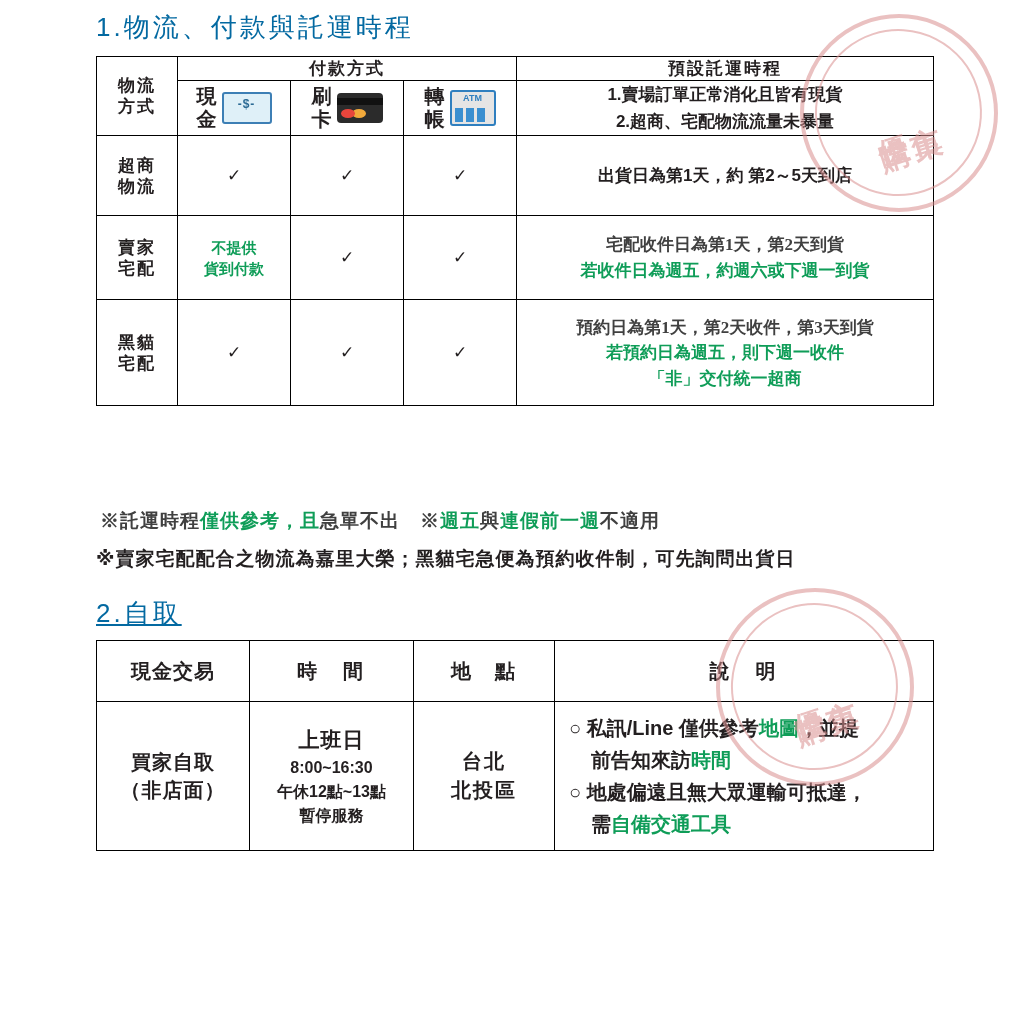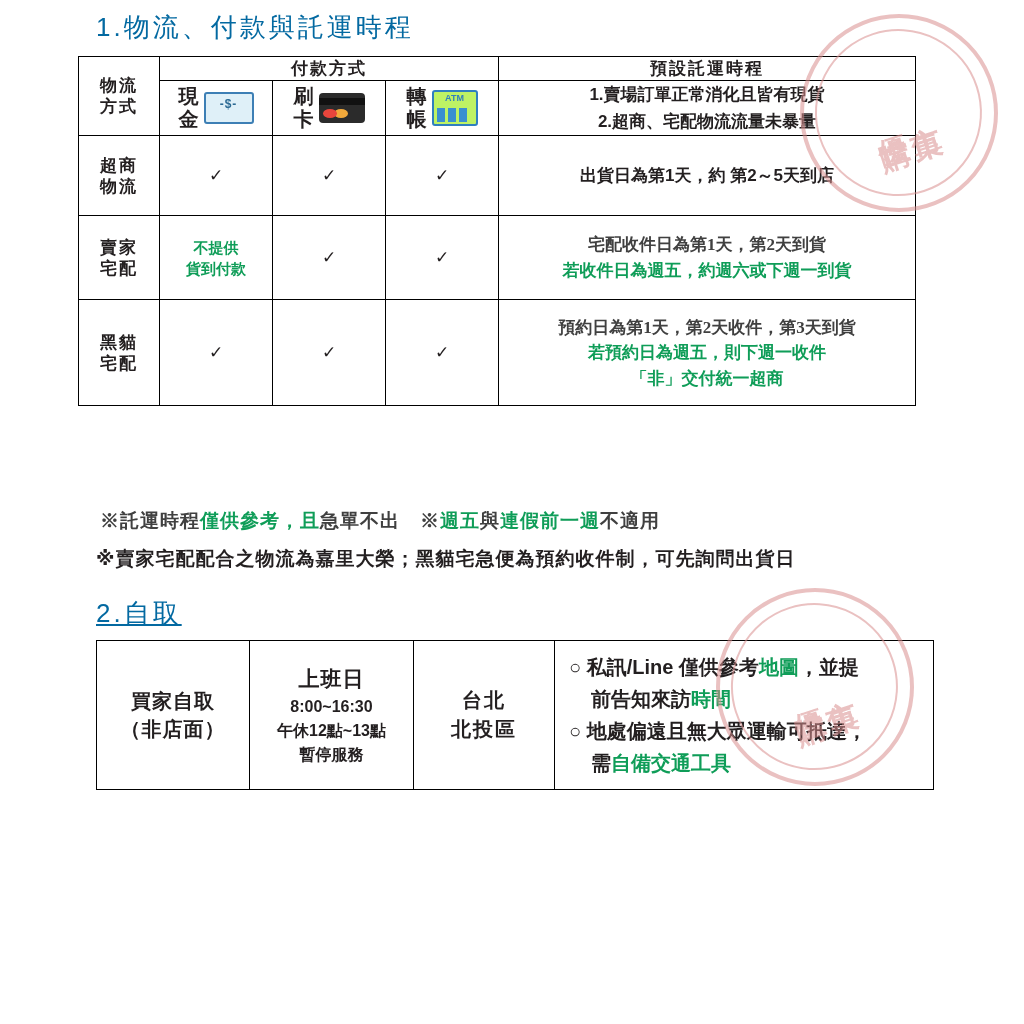--- a/index.html
+++ b/index.html
@@ -51,21 +51,21 @@
     letter-spacing:3px;
     font-weight:500;
     color:#0369a1;
   }
   #title1{left:96px;top:10px;}
   #title2{left:96px;top:596px;text-decoration:underline;}
 
   
   table{border-collapse:collapse;position:absolute;}
   td,th{border:1px solid #000;padding:0;text-align:center;vertical-align:middle;font-weight:bold;}
-  #shipping-table{left:78px;top:56px;width:838px;}
+  #shipping-table{left:96px;top:56px;width:838px;}
   #shipping-table td{font-size:17px;}
 
   .rowhead{width:80px;font-size:21px;letter-spacing:2px;line-height:1.25;}
   .paycol{width:112px;}
   .check{font-size:42px;font-weight:400;font-family:"DejaVu Sans",sans-serif;line-height:1;}
   .pay-label{
     display:flex;align-items:center;justify-content:center;gap:4px;
     font-size:20px;letter-spacing:1px;
   }
   .pay-label .cn{line-height:1.15;text-align:left;}
@@ -75,21 +75,21 @@
   .hdr{font-size:21px;letter-spacing:2px;}
   .hdr-sub{font-size:17px;line-height:1.6;font-weight:bold;text-align:center;}
 
   
   .icon{display:inline-block;vertical-align:middle;}
   .icon-cash{width:46px;height:28px;border:2px solid #3d7fb5;border-radius:3px;background:#dff0f8;position:relative;}
   .icon-cash:after{content:"-$-";position:absolute;left:0;right:0;top:3px;font-size:12px;color:#2b6a94;text-align:center;font-weight:bold;}
   .icon-card{width:46px;height:30px;border-radius:4px;background:#2b2b2b;position:relative;overflow:hidden;}
   .icon-card:before{content:"";position:absolute;left:0;right:0;top:5px;height:7px;background:#111;}
   .icon-card:after{content:"";position:absolute;left:4px;bottom:5px;width:14px;height:9px;border-radius:50%;background:#e8453c;box-shadow:11px 0 0 #f2a93b;}
-  .icon-atm{width:42px;height:32px;border:2px solid #2f7fbf;border-radius:3px;background:#bef264;position:relative;}
+  .icon-atm{width:42px;height:32px;border:2px solid #2f7fbf;border-radius:3px;background:#e5e5e5;position:relative;}
   .icon-atm .atm-t{position:absolute;top:1px;left:0;right:0;font-size:9px;color:#2f7fbf;text-align:center;font-weight:bold;letter-spacing:0;}
   .icon-atm .atm-g{position:absolute;bottom:2px;left:3px;right:3px;height:14px;
     background:
       linear-gradient(to right,#3a8fd0 0 8px,transparent 8px 11px,#3a8fd0 11px 19px,transparent 19px 22px,#3a8fd0 22px 30px,transparent 30px);
     background-size:100% 6px;background-repeat:repeat-y;}
 
   
   .note-line{position:absolute;font-size:19px;font-weight:bold;letter-spacing:1px;white-space:nowrap;}
   #note1{left:100px;top:508px;}
   #note2{left:96px;top:546px;}
@@ -213,20 +213,26 @@
 
 <div class="note-line" id="note1">
   <span class="note-dark">※託運時程</span><span class="note-green">僅供參考，且</span><span class="note-dark">急單不出</span><span class="note-dark">　※</span><span class="note-green">週五</span><span class="note-dark">與</span><span class="note-green">連假前一週</span><span class="note-dark">不適用</span>
 </div>
 <div class="note-line" id="note2">※賣家宅配配合之物流為嘉里大榮；黑貓宅急便為預約收件制，可先詢問出貨日</div>
 
 <div class="section-title" id="title2">2.自取</div>
 
 <table id="pickup-table">
   <tbody>
+      <tr>
+    <td class="p-h p-name">現金交易</td>
+    <td class="p-h p-time">時　間</td>
+    <td class="p-h p-place">地　點</td>
+    <td class="p-h">說　明</td>
+  </tr>
   <tr style="height:148px;">
     <td class="p-name">
       <div>買家自取</div>
       <div>（非店面）</div>
     </td>
     <td class="p-time">
       <div class="big">上班日</div>
       <div class="sm">8:00~16:30</div>
       <div class="sm">午休12點~13點</div>
       <div class="sm">暫停服務</div>

